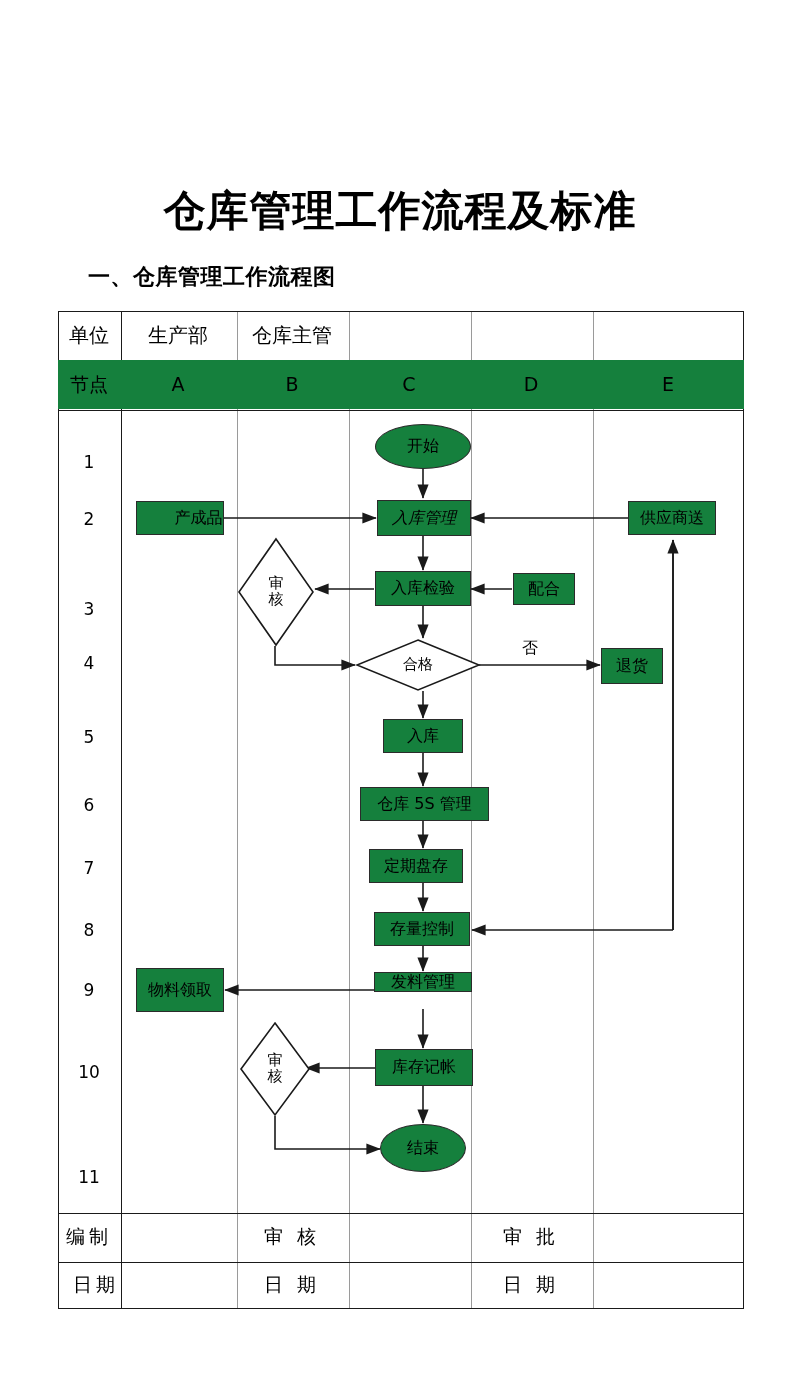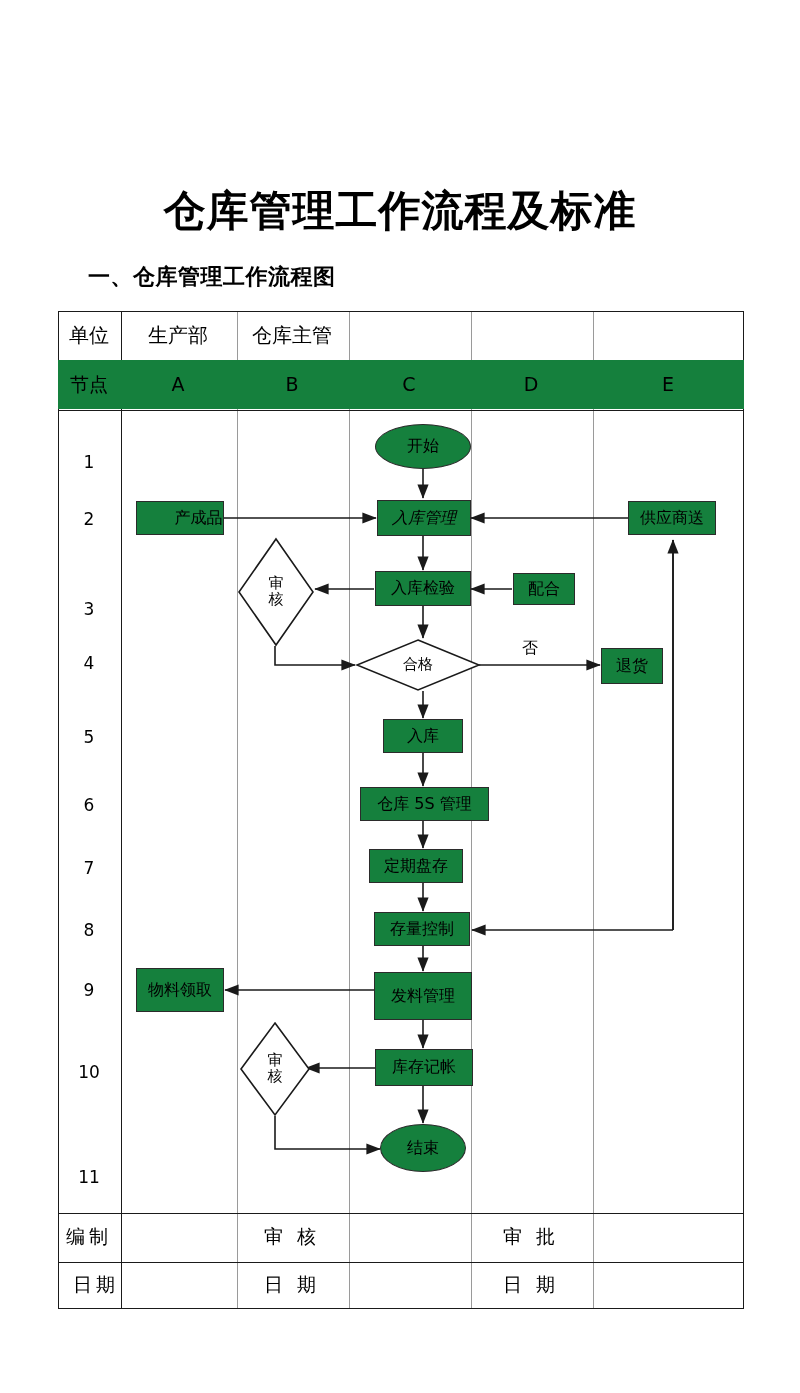--- a/index.html
+++ b/index.html
@@ -237,21 +237,21 @@
   <div class="node box" style="left:601px; top:648px; width:62px; height:36px;">退货</div>
 
   <div class="node box" style="left:383px; top:719px; width:80px; height:34px;">入库</div>
 
   <div class="node box" style="left:360px; top:787px; width:129px; height:34px;">仓库 5S 管理</div>
 
   <div class="node box" style="left:369px; top:849px; width:94px; height:34px;">定期盘存</div>
 
   <div class="node box" style="left:374px; top:912px; width:96px; height:34px;">存量控制</div>
 
-  <div class="node box" style="left:374px; top:972px; width:98px; height:48px;">发料管理</div>
+  <div class="node box" style="left:374px; top:972px; width:98px; height:20px;">发料管理</div>
 
   <div class="node box" style="left:136px; top:968px; width:88px; height:44px;">物料领取</div>
 
   <div class="diamond-wrap" style="left:239px; top:1021px; width:72px; height:96px;">
     <svg width="72" height="96" viewBox="0 0 72 96">
       <polygon points="36,2 70,48 36,94 2,48" fill="#fff" stroke="#1a1a1a" stroke-width="1.6"></polygon>
     </svg>
     <div class="diamond-label">
       <div>
           <span>

